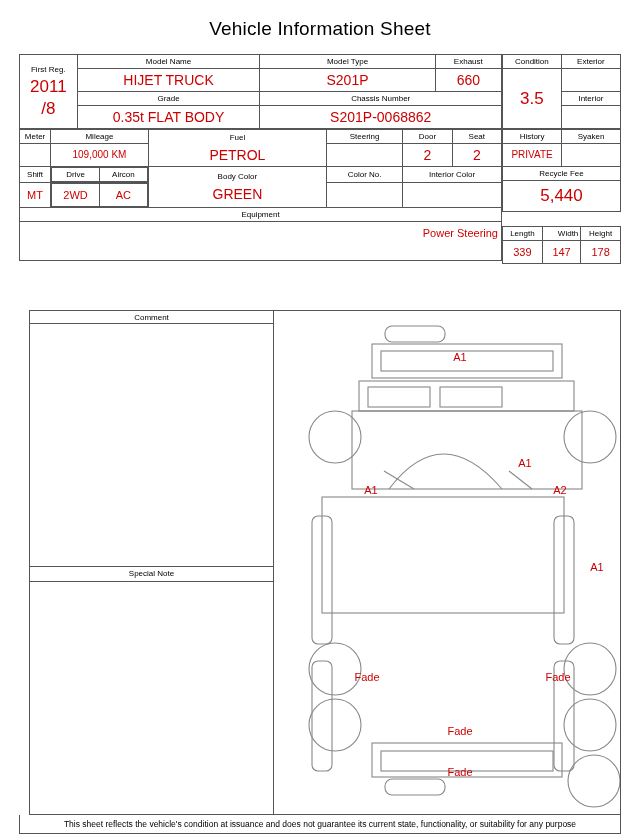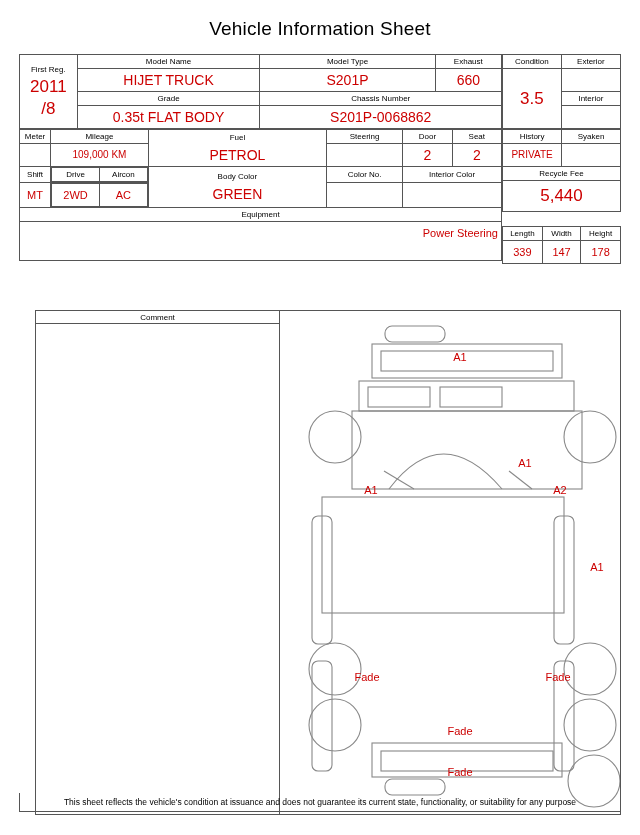--- a/index.html
+++ b/index.html
@@ -77,21 +77,21 @@
   
   .lower-wrap {
     position: absolute;
     left: 19px;
     top: 310px;
     width: 602px;
     height: 505px;
   }
   .comment-box {
     position: absolute;
-    left: 16px;
+    left: 10px;
     top: 0;
     width: 245px;
     height: 505px;
     border: 1px solid #555;
     box-sizing: border-box;
   }
   .comment-head {
     font-size: 8px;
     text-align: center;
     border-bottom: 1px solid #555;
@@ -124,21 +124,21 @@
     top: 0;
     width: 357px;
     height: 505px;
     border: 1px solid #555;
     border-left: none;
     box-sizing: border-box;
   }
   .footnote {
     position: absolute;
     left: 19px;
-    top: 793px;
+    top: 815px;
     width: 602px;
     border: 1px solid #555;
     border-top: none;
     box-sizing: border-box;
     font-size: 8.5px;
     text-align: center;
     padding: 4px 0 4px;
     line-height: 10px;
   }
   .sketch-svg text {
@@ -382,21 +382,21 @@
         </table>
 
       <div style="height:14px;"></div>
 
       <table class="grid" style="width:119px;">
         <tbody>
             <tr>
           <td style="width:40px;">
             <div class="lbl">Length</div>
           </td>
-          <td style="width:39px;">
+          <td style="width:39px;text-align:right;">
             <div class="lbl">Width</div>
           </td>
           <td style="width:40px;">
             <div class="lbl">Height</div>
           </td>
         </tr>
         <tr>
           <td>
             <div class="val md">339</div>
           </td>
@@ -412,20 +412,21 @@
     </div>
 
     <div class="clear"></div>
   </div>
 
   <div class="lower-wrap">
 
     <div class="comment-box">
       <div class="comment-head">Comment</div>
       <div class="comment-body"></div>
+      <div class="special-head">Special Note</div>
     </div>
 
     <div class="sketch-box">
       <svg class="sketch-svg" width="356" height="504" viewBox="0 0 356 504">
         <g class="outline">
 
           <rect x="121" y="15" width="60" height="16" rx="7"></rect>
 
           <rect x="108" y="33" width="190" height="34"></rect>
           <rect x="117" y="40" width="172" height="20"></rect>

